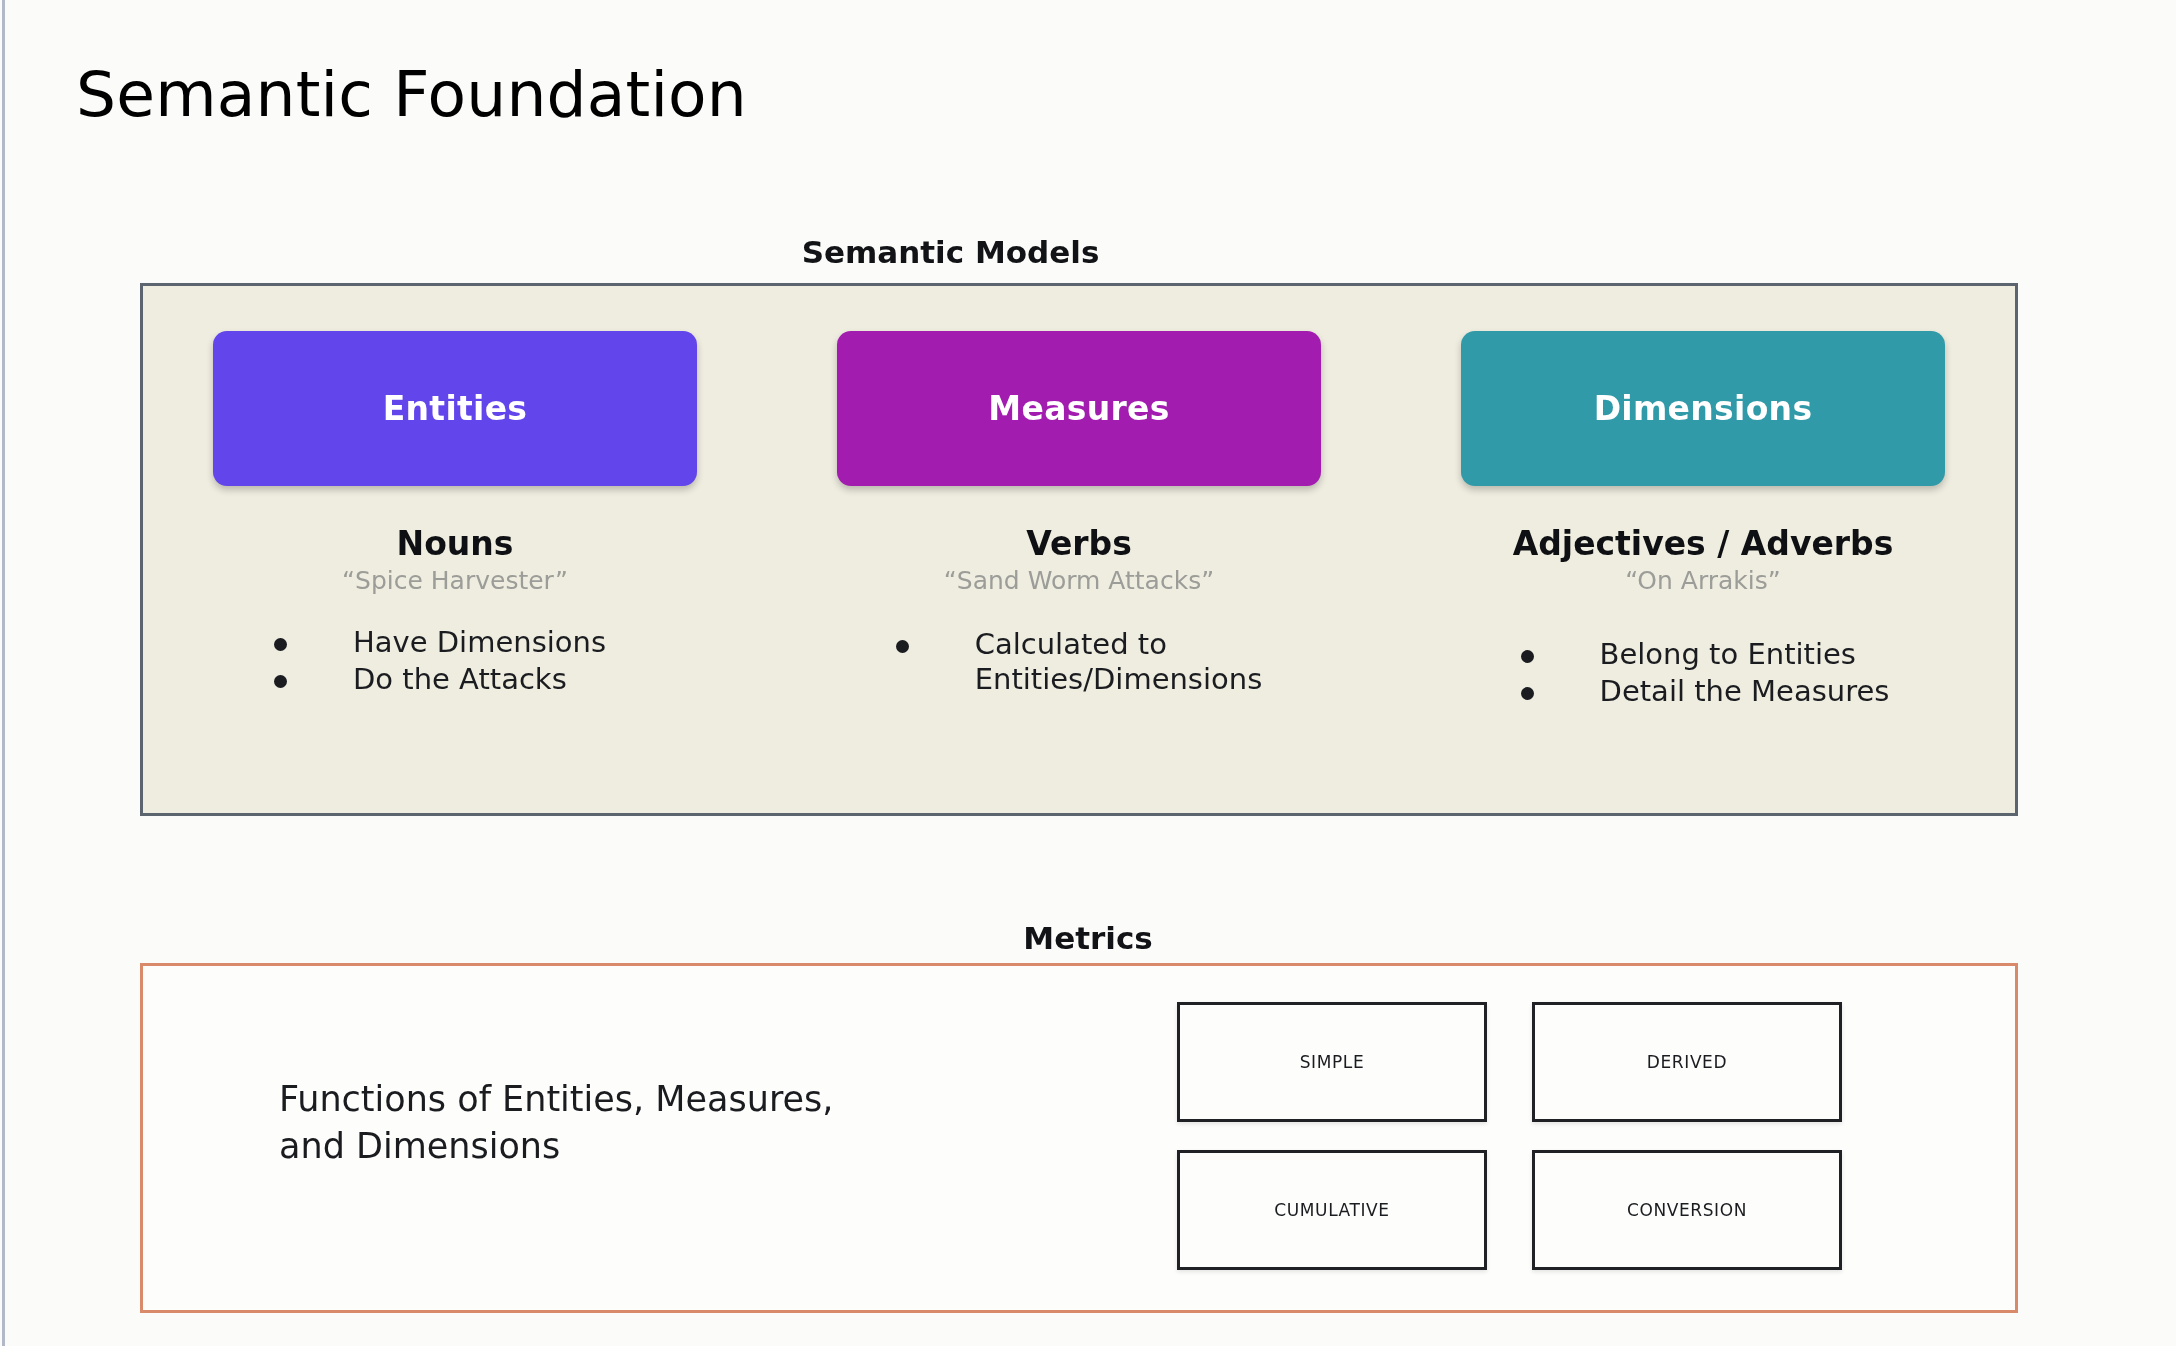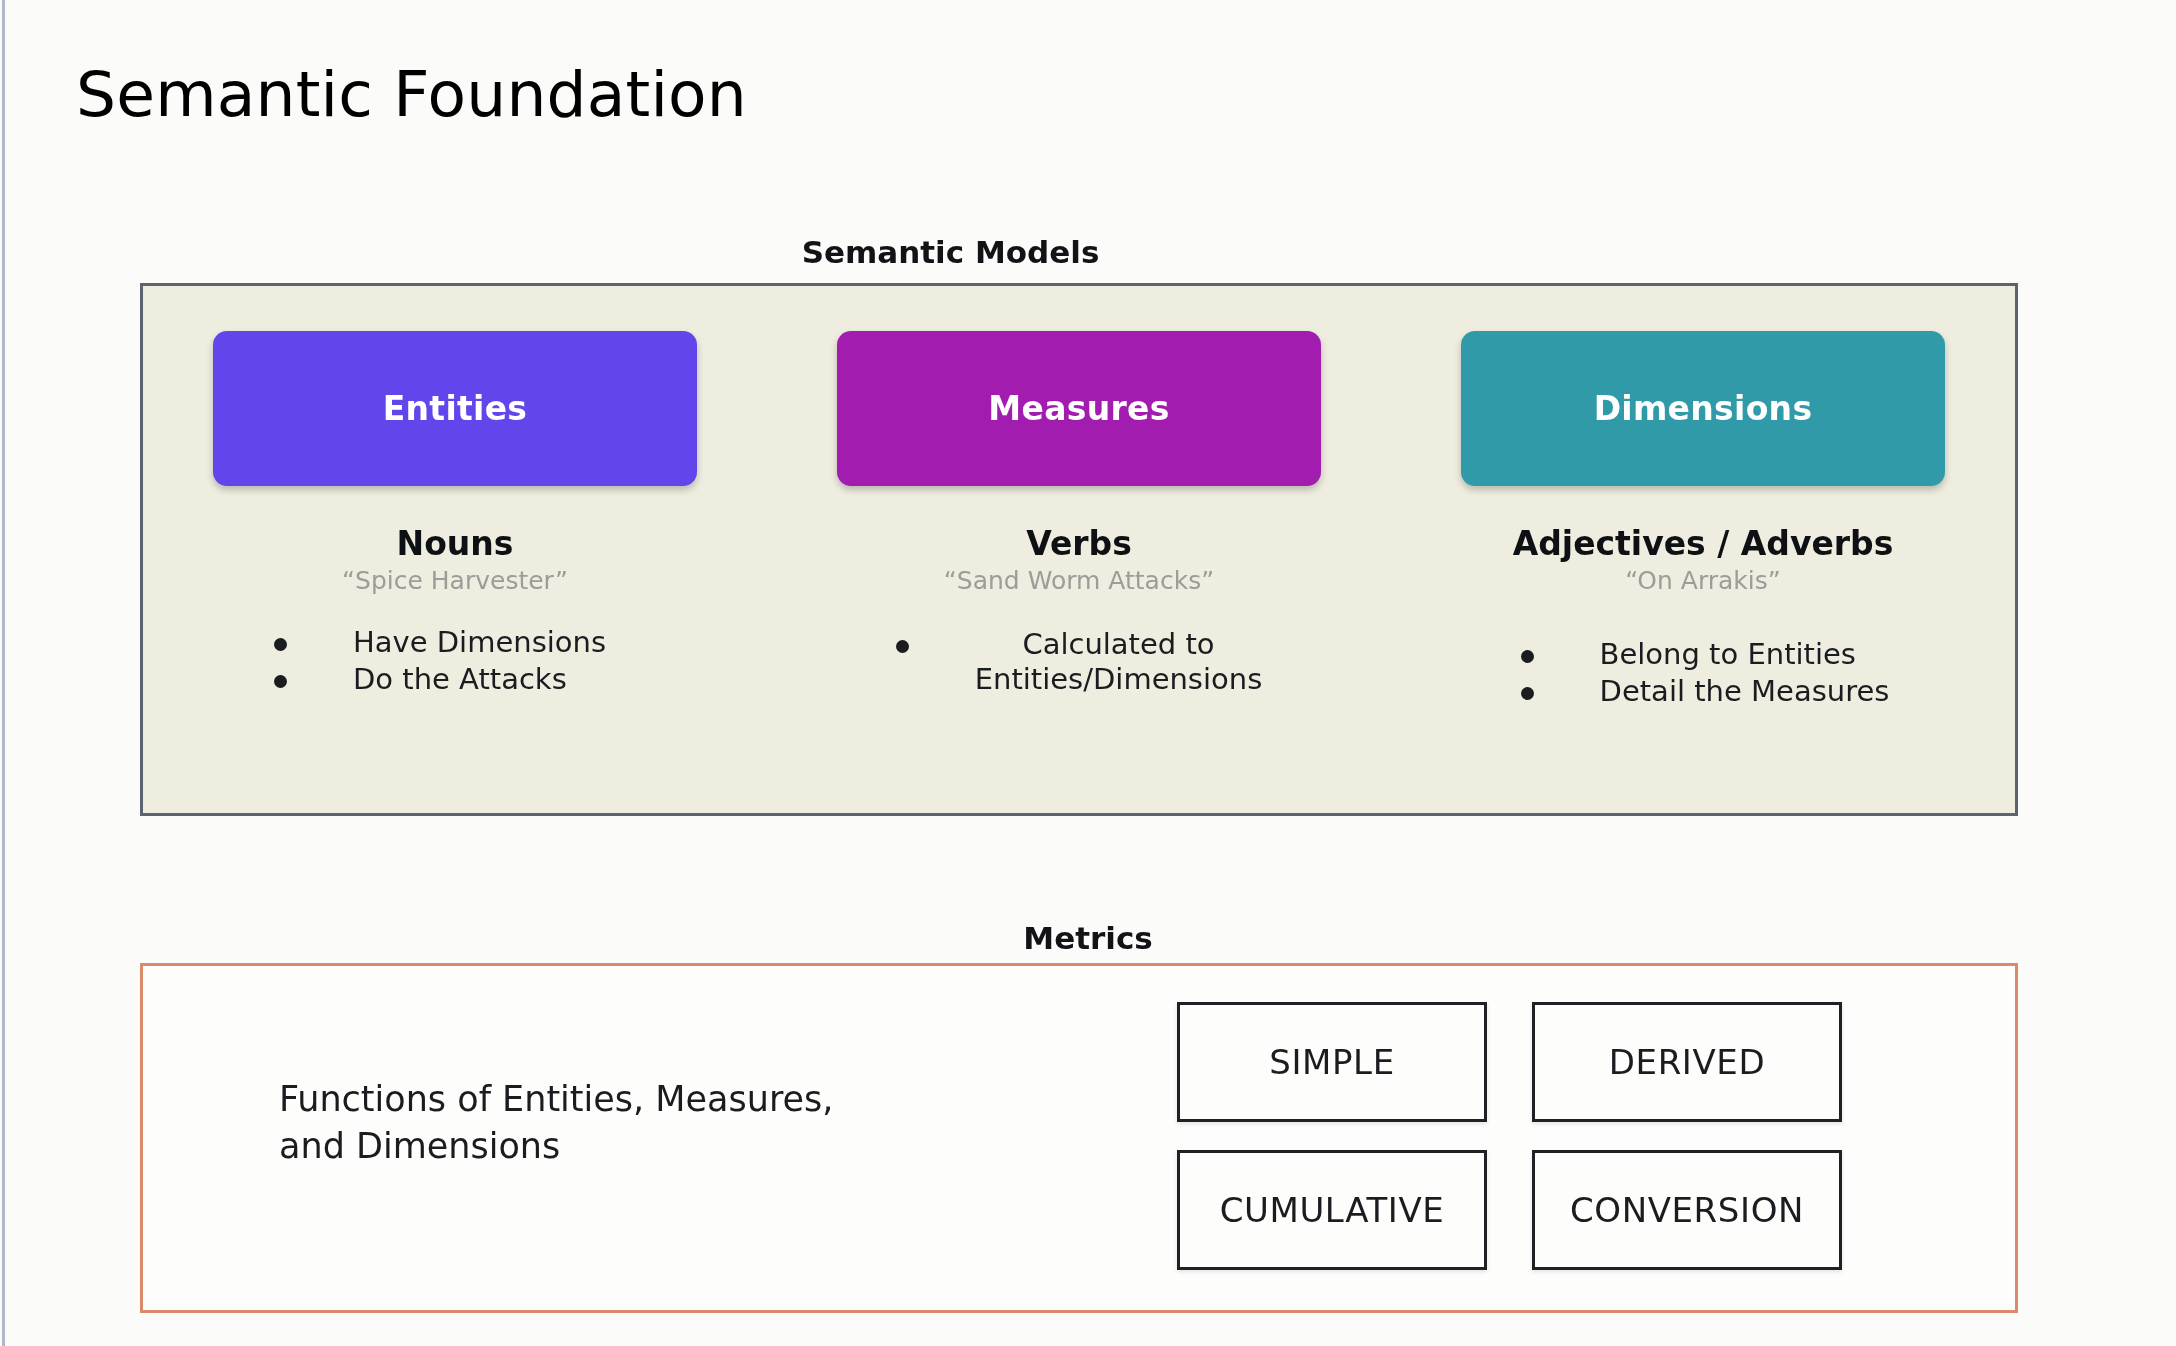--- a/index.html
+++ b/index.html
@@ -67,21 +67,20 @@
     position: absolute;
     inset: 0;
     display: flex;
   }
   .sem-col {
     flex: 1 1 0;
     position: relative;
     display: flex;
     flex-direction: column;
     align-items: center;
-    text-align: center;
   }
 
   .pill {
     margin-top: 45px;
     width: 484px;
     height: 155px;
     border-radius: 14px;
     display: flex;
     align-items: center;
     justify-content: center;
@@ -174,21 +173,21 @@
     grid-template-rows: 120px 120px;
     column-gap: 45px;
     row-gap: 28px;
   }
   .metric-box {
     border: 3px solid #1f2124;
     background: #fdfdfb;
     display: flex;
     align-items: center;
     justify-content: center;
-    font-size: 34px;
+    font-size: 17px;
     letter-spacing: .6px;
     color: #1a1c20;
     box-sizing: border-box;
     box-shadow: 0 2px 4px rgba(0,0,0,.10);
   }
 </style>
 </head>
 <body>
 
 <div class="page-edge"></div>

